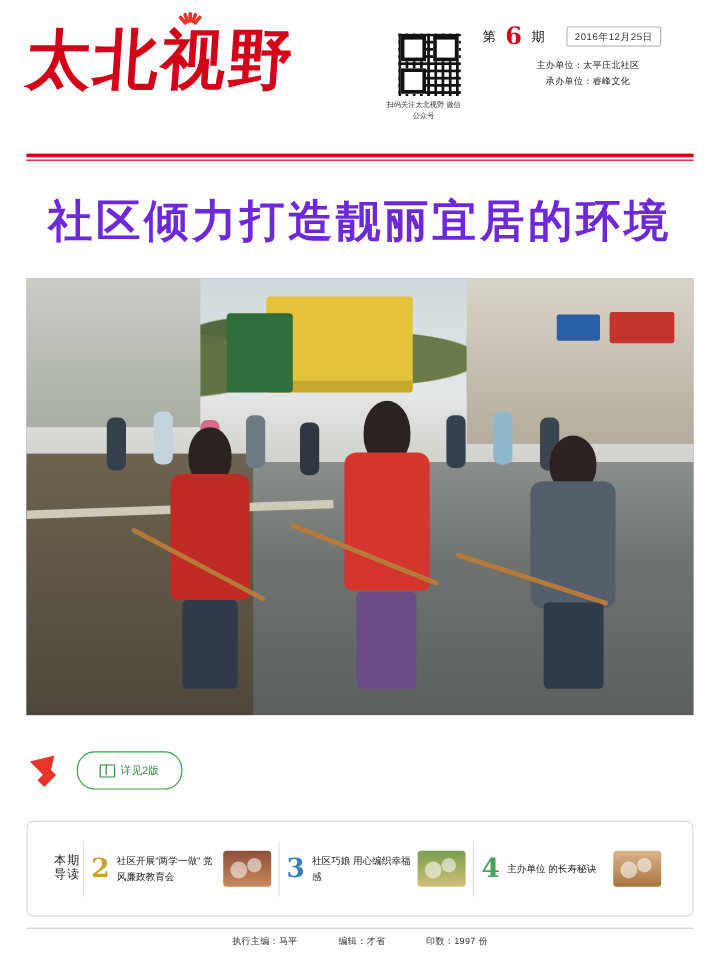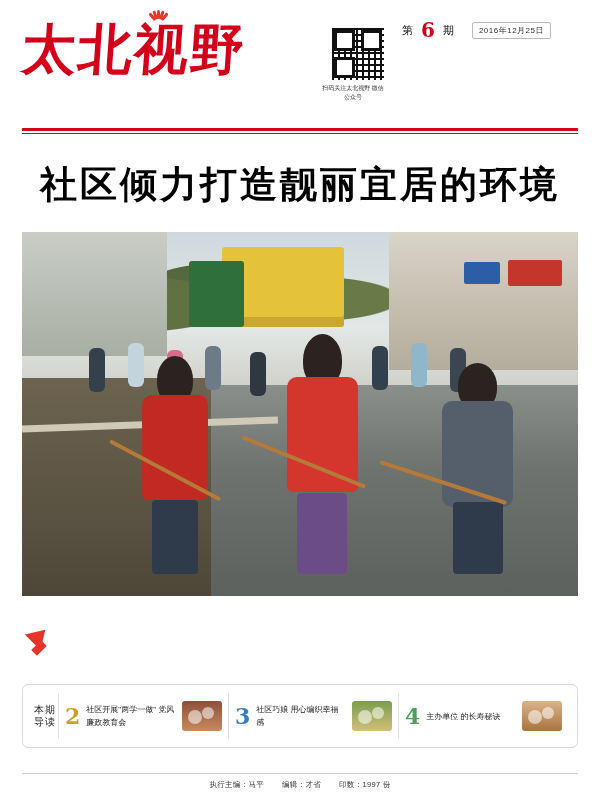--- a/index.html
+++ b/index.html
@@ -154,21 +154,21 @@
     margin-top: 2px;
   }
 
   
   .headline {
     text-align: center;
     font-family: "DejaVu Serif", "Liberation Serif", serif;
     font-weight: bold;
     font-size: 37px;
     letter-spacing: 3px;
-    color: #000000;
+    color: #6d28d9;
     margin: 26px 0 22px;
     white-space: nowrap;
   }
 
   
   .photo {
     position: relative;
     height: 364px;
     overflow: hidden;
     background: #8fa0a8;
@@ -294,26 +294,26 @@
     border-radius: 1px;
     position: relative;
   }
   .readmore .bk::after {
     content:""; position:absolute; left:4px; top:-1px; width:1px; height:9px; background:#2e8c3d;
   }
 
   
   .contents {
     margin-top: 6px;
-    height: 64px;
+    height: 80px;
     border: 1px solid #d8d8d8;
     border-radius: 6px;
     display: flex;
     align-items: center;
-    padding: 0 9px;
+    padding: 0 20px;
     box-sizing: border-box;
     background: #fff;
   }
   .contents-label {
     flex: 0 0 26px;
     font-size: 10px;
     line-height: 12px;
     text-align: center;
     color: #222;
     letter-spacing: 1px;
@@ -364,21 +364,21 @@
 
   
   .footer {
     position: absolute;
     left: 22px; right: 22px;
     bottom: 10px;
     border-top: 1px solid #cfcfcf;
     padding-top: 6px;
     display: flex;
     justify-content: center;
-    gap: 18px;
+    gap: 34px;
     font-size: 7.5px;
     color: #333;
     letter-spacing: .3px;
   }
 </style>
 </head>
 <body>
 
 <div class="page">
 
@@ -403,20 +403,22 @@
 微信公众号</div>
     </div>
 
     <div class="issue-col">
       <div class="issue-row">
         <span class="issue-label">第</span>
         <span class="issue-num">6</span>
         <span class="issue-label">期</span>
         <span class="issue-date">2016年12月25日</span>
       </div>
+      <div class="imprint-line">主办单位：太平庄北社区</div>
+      <div class="imprint-line">承办单位：睿峰文化</div>
     </div>
   </div>
 
   <div class="rule-red"></div>
   <div class="rule-thin"></div>
 
   <div class="headline">社区倾力打造靓丽宜居的环境</div>
 
   <div class="photo">
     <div class="sky"></div>
@@ -460,20 +462,24 @@
       <div class="legs"></div>
       <div class="rake" style="left:-60%;top:46%;width:150%;transform:rotate(18deg);"></div>
     </div>
   </div>
 
   <div class="intro">
     <div class="arrow-box">
       <div class="arrow"></div>
       <div class="arrow-tail"></div>
     </div>
+    <div class="readmore">
+      <span class="bk"></span>
+      <span>详见2版</span>
+    </div>
   </div>
 
   <div class="contents">
     <div class="contents-label">本期导读</div>
 
     <div class="toc-item">
       <div class="toc-num">2</div>
       <div class="toc-text">社区开展"两学一做"
 党风廉政教育会</div>
       <div class="toc-thumb thumb-a">

